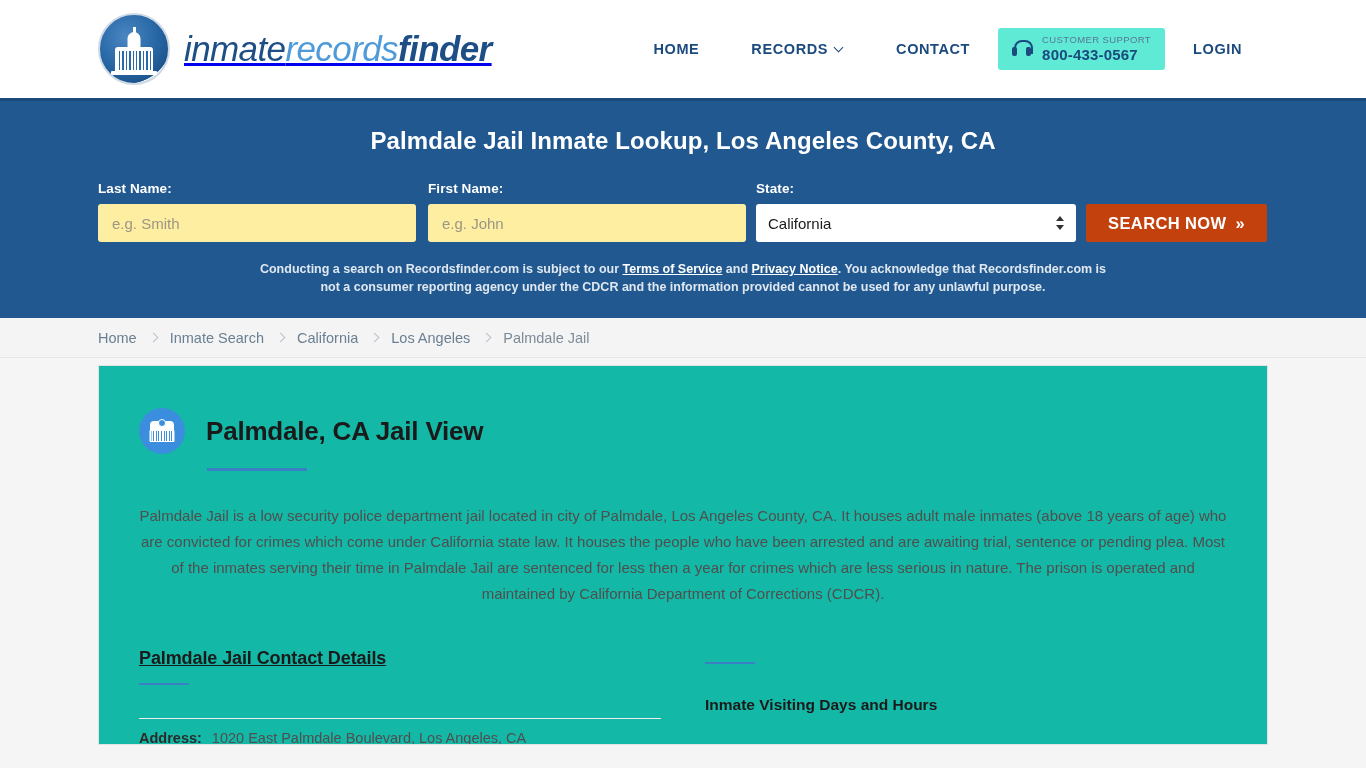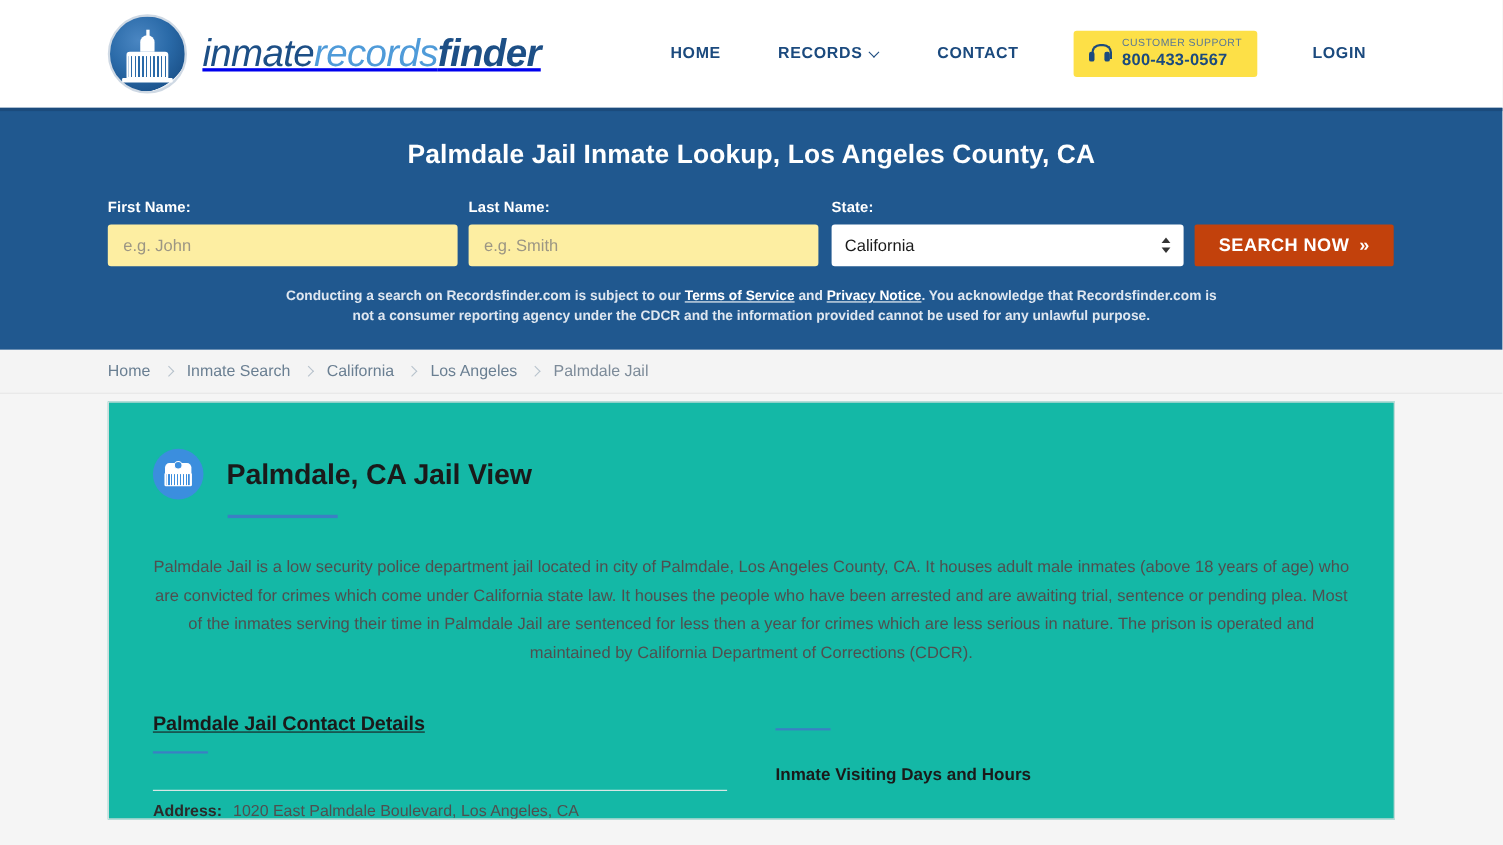--- a/index.html
+++ b/index.html
@@ -62,23 +62,23 @@
     white-space: nowrap;
   }
   .chev { display: inline-block; width: 9px; height: 9px; position: relative; }
   .chev:before {
     content: ""; position: absolute; left: 0; top: 0;
     width: 6px; height: 6px;
     border-right: 1.6px solid #1b4a7e; border-bottom: 1.6px solid #1b4a7e;
     transform: rotate(45deg);
   }
   .support-badge {
-    background: #fde047; border-radius: 3px;
+    background: #5eead4; border-radius: 3px;
     padding: 7px 14px; display: flex; align-items: center; gap: 11px;
-    margin: 0 24px;
+    margin: 0 2px;
   }
   .headset {
     width: 19px; height: 19px; position: relative; flex: none;
   }
   .headset:before {
     content: ""; position: absolute; left: 2px; top: 1px;
     width: 15px; height: 12px;
     border: 2.2px solid #1b4a7e; border-bottom: none;
     border-radius: 8px 8px 0 0;
   }
@@ -258,27 +258,27 @@
     <a class="nav-link" href="#">
         <span>LOGIN</span>
       </a>
   </nav>
 </header>
 
 <section class="hero">
   <h1 class="hero-title">Palmdale Jail Inmate Lookup, Los Angeles County, CA</h1>
 
   <form class="search-row">
+    <div class="field field-last">
+      <label class="field-label">Last Name:</label>
+      <input class="text-input" type="text" placeholder="e.g. Smith" style="">
+    </div>
     <div class="field field-first">
       <label class="field-label">First Name:</label>
       <input class="text-input" type="text" placeholder="e.g. John" style="">
-    </div>
-    <div class="field field-last">
-      <label class="field-label">Last Name:</label>
-      <input class="text-input" type="text" placeholder="e.g. Smith" style="">
     </div>
     <div class="field field-state">
       <label class="field-label">State:</label>
       <div class="select-wrap">
         <input class="select-input" type="text" readonly="" value="California" style="">
         <span class="spinner"></span>
       </div>
     </div>
     <button class="search-btn" type="submit">
       <span>SEARCH NOW</span>

